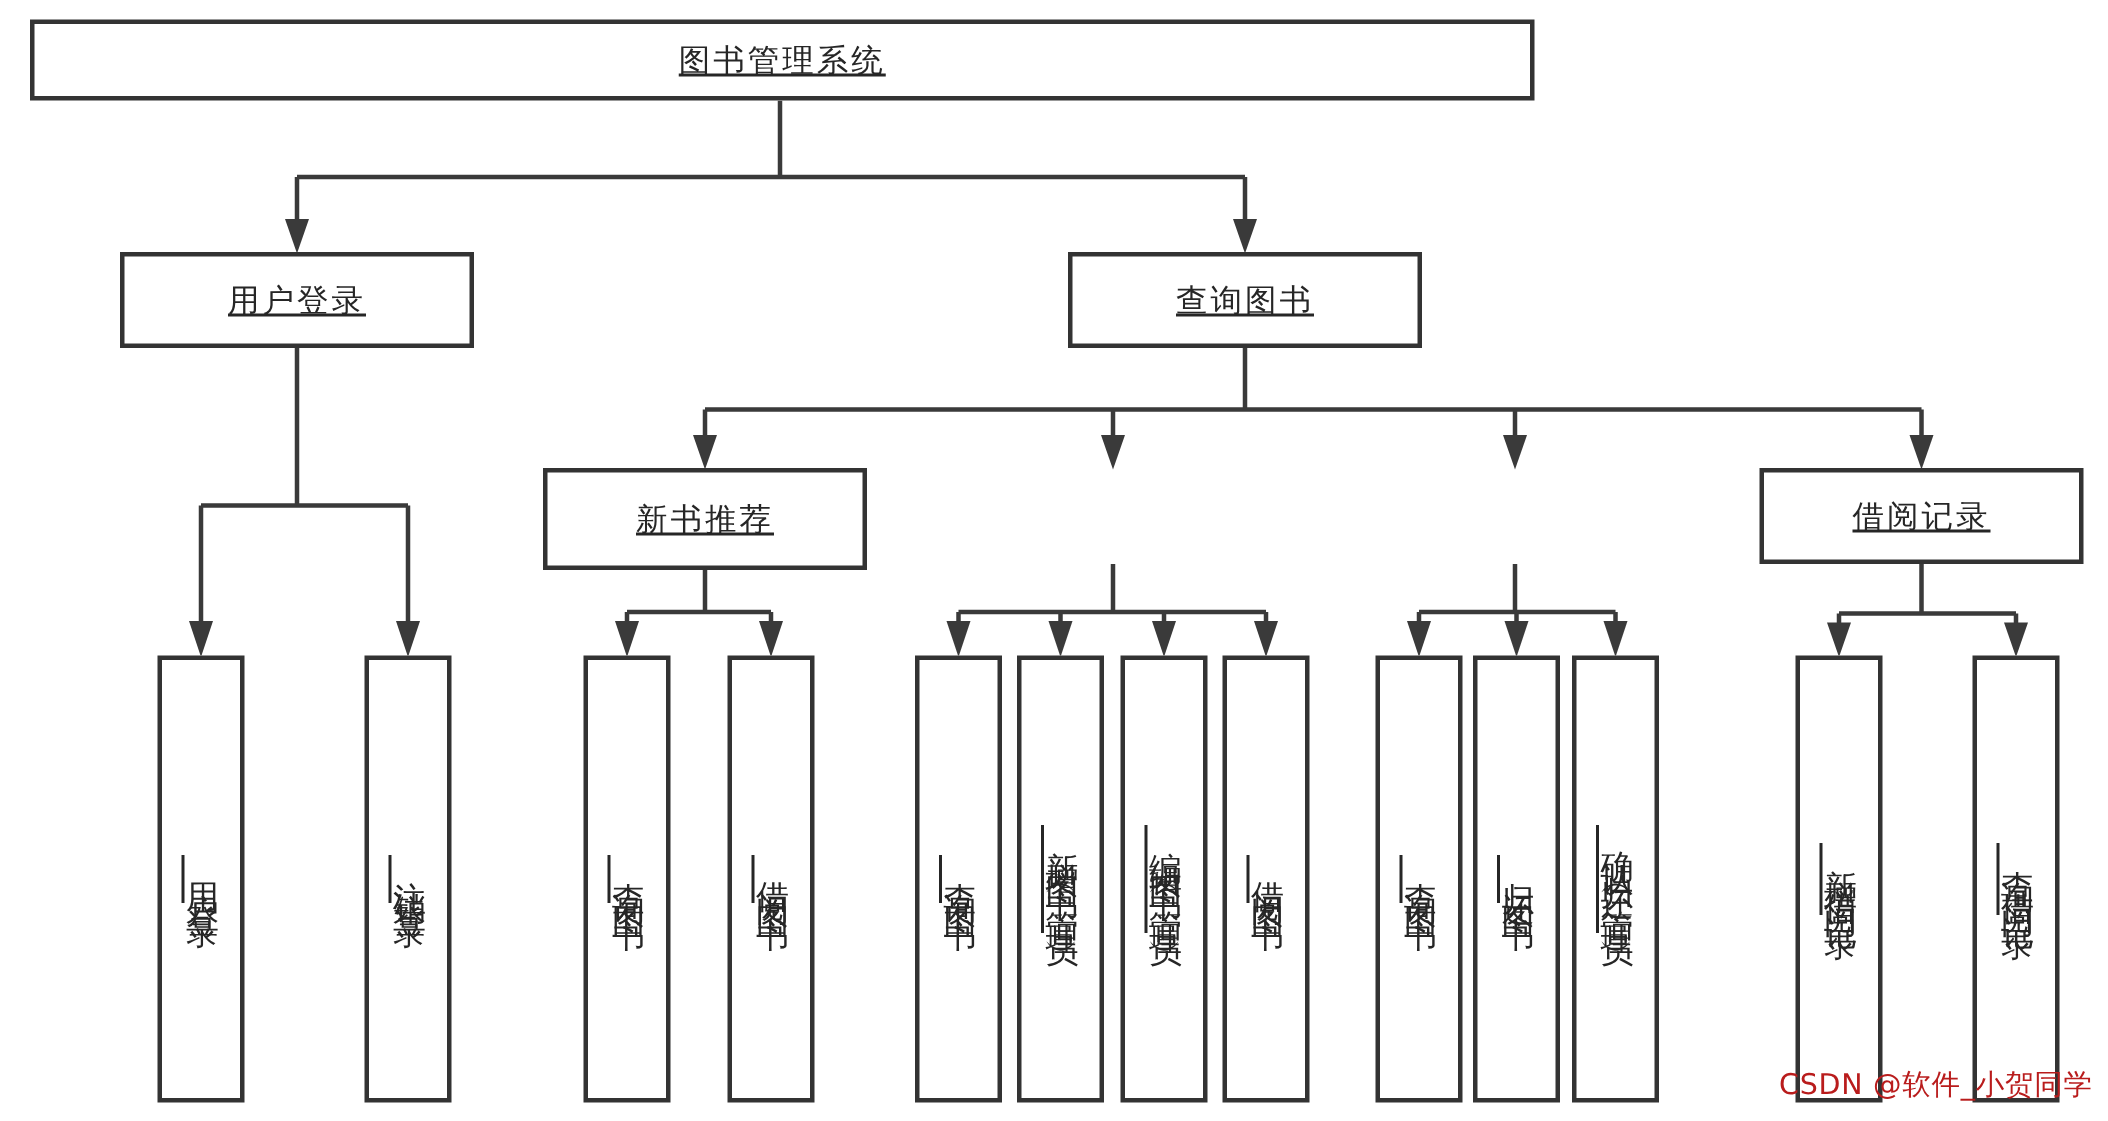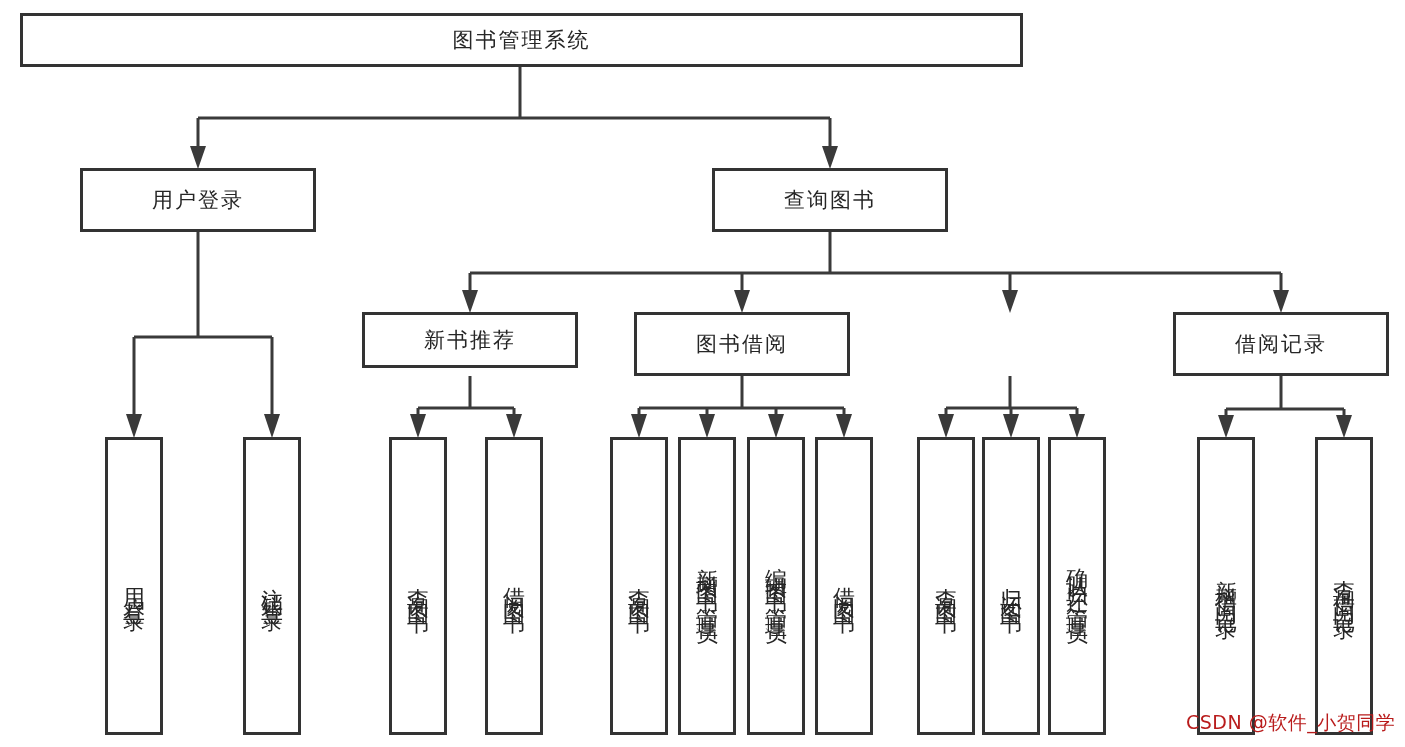--- a/index.html
+++ b/index.html
@@ -5,21 +5,21 @@
   html,body{margin:0;padding:0;background:#ffffff;}
   .stage{
     position:relative;width:1405px;height:747px;background:#ffffff;overflow:hidden;
     font-family:"DejaVu Sans","Liberation Sans",sans-serif;
   }
   .wires{position:absolute;left:0;top:0;width:1405px;height:747px;}
   .wires path{fill:none;stroke:#3a3a3a;stroke-width:3;}
   .wires polygon{fill:#3a3a3a;stroke:none;}
   .node{
     position:absolute;box-sizing:border-box;border:3px solid #333333;background:#ffffff;
-    display:flex;align-items:center;justify-content:center;color:#262626;z-index:2;
+    display:flex;align-items:center;justify-content:center;color:#262626;z-index:2;text-decoration:underline;
   }
   .node.h span{font-size:21px;letter-spacing:2px;white-space:nowrap;}
   .node.v span{
     writing-mode:vertical-rl;text-orientation:mixed;
     font-size:22px;letter-spacing:8px;line-height:1;
   }
   .watermark{
     position:absolute;left:1186px;top:710px;z-index:5;
     font-size:19px;color:#b91c1c;letter-spacing:0.5px;white-space:nowrap;
   }
@@ -83,25 +83,22 @@
     <span>图书管理系统</span>
   </div>
 
   <div class="node h" style="left:80px;top:168px;width:236px;height:64px">
     <span>用户登录</span>
   </div>
   <div class="node h" style="left:712px;top:168px;width:236px;height:64px">
     <span>查询图书</span>
   </div>
 
-  <div class="node h" style="left:362px;top:312px;width:216px;height:56px">
+  <div class="node h" style="left:362px;top:312px;width:216px;height:68px">
     <span>新书推荐</span>
-  </div>
-  <div class="node h" style="left:634px;top:312px;width:216px;height:64px">
-    <span>图书借阅</span>
   </div>
   <div class="node h" style="left:1173px;top:312px;width:216px;height:64px">
     <span>借阅记录</span>
   </div>
 
   <div class="node v" style="left:105px;top:437px;width:58px;height:298px">
     <span>用户登录</span>
   </div>
   <div class="node v" style="left:243px;top:437px;width:58px;height:298px">
     <span>注销登录</span>

